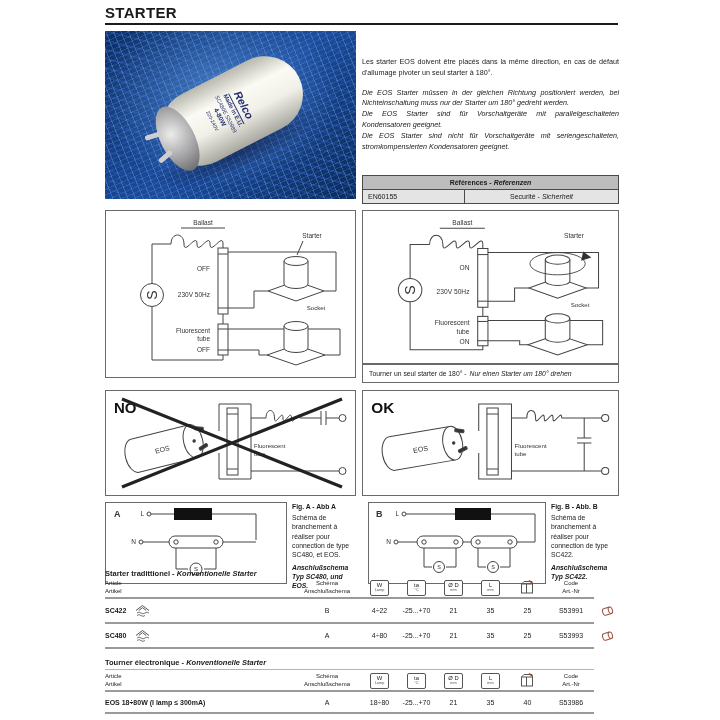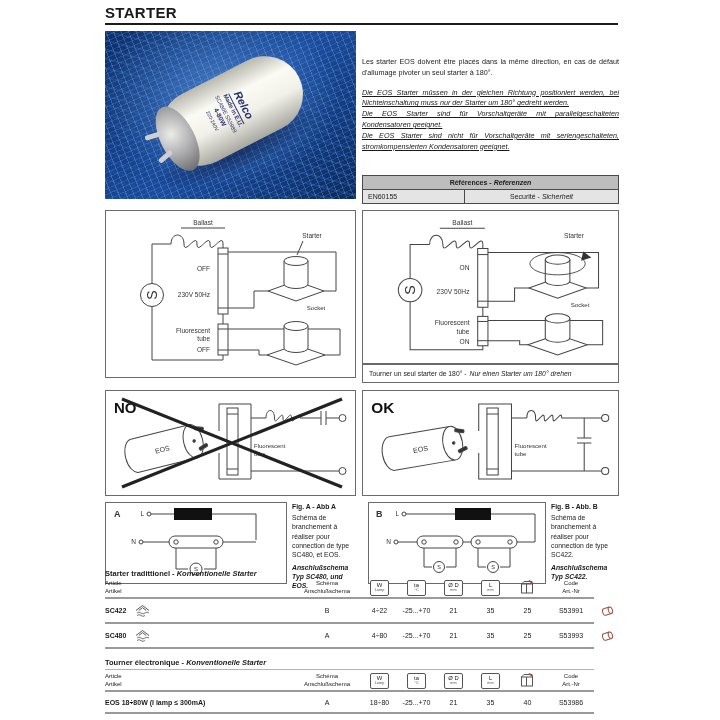--- a/index.html
+++ b/index.html
@@ -28,21 +28,21 @@
   .cyl-label{position:absolute;left:50%;top:50%;width:66px;transform:translate(-50%,-50%) rotate(90deg);
       text-align:center;color:#252e6e;line-height:1.25;}
   .brand{font-size:11px;font-weight:700;font-style:italic;border-bottom:1.5px solid #252e6e;display:inline-block;padding:0 2px 0 2px;}
   .lab1{font-size:6px;font-weight:700;}
   .lab2{font-size:5.5px;}
   .lab3{font-size:6.5px;font-weight:700;}
   .lab4{font-size:5px;}
   
   .intro{position:absolute;left:362px;top:29px;width:257px;font-size:7.2px;line-height:1.5;text-align:justify;margin-top:28px;}
   .intro p{margin:0;}
-  .intro .de{font-style:italic;text-decoration:underline;}
+  .intro .de{font-style:italic;}
   .intro .gap{height:9px;}
   
   .ref-table{position:absolute;left:362px;top:175px;width:257px;border:1px solid #4a4a4a;font-size:7px;box-sizing:border-box;}
   .ref-head{background:#bdbdbd;border-bottom:1px solid #4a4a4a;height:13px;display:flex;align-items:center;justify-content:center;font-weight:700;}
   .ref-row{display:flex;height:13px;background:#e4e4e4;}
   .ref-c1{width:102px;border-right:1px solid #4a4a4a;display:flex;align-items:center;padding-left:5px;box-sizing:border-box;}
   .ref-c2{flex:1;display:flex;align-items:center;justify-content:center;}
   .it{font-style:italic;}
   
   .panel{position:absolute;border:1px solid #6a6a6a;background:#fff;box-sizing:border-box;}

